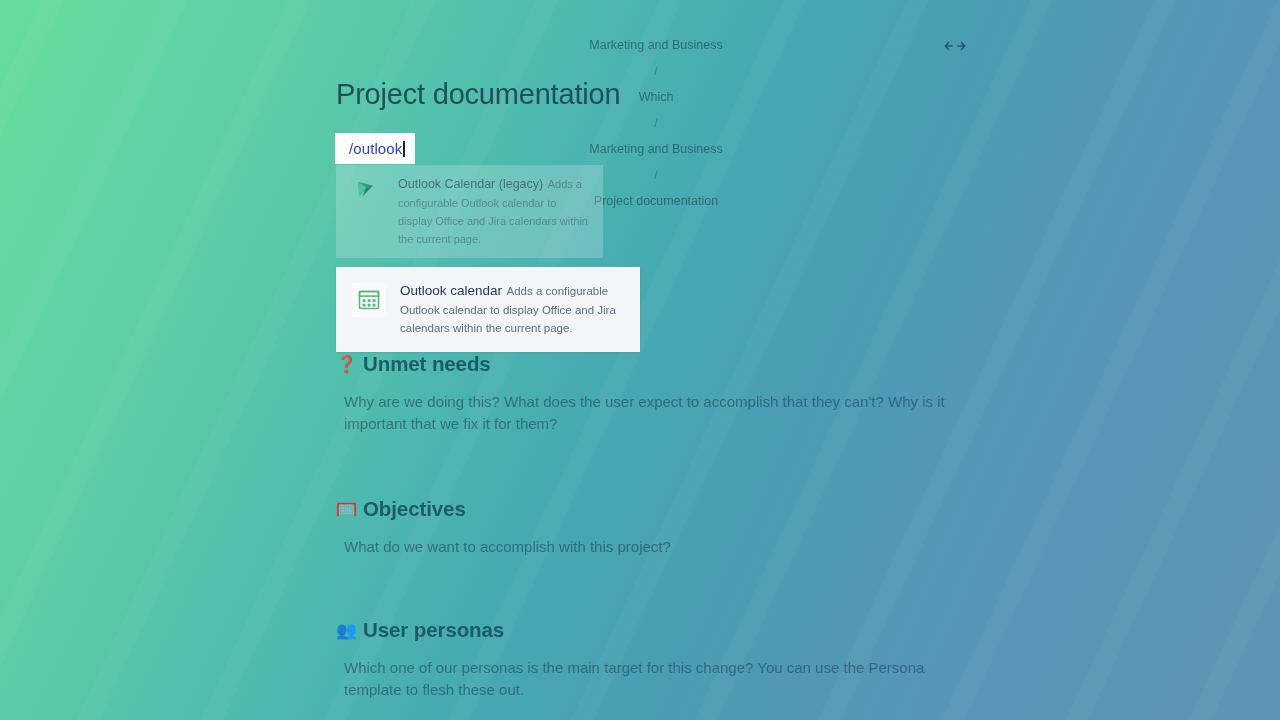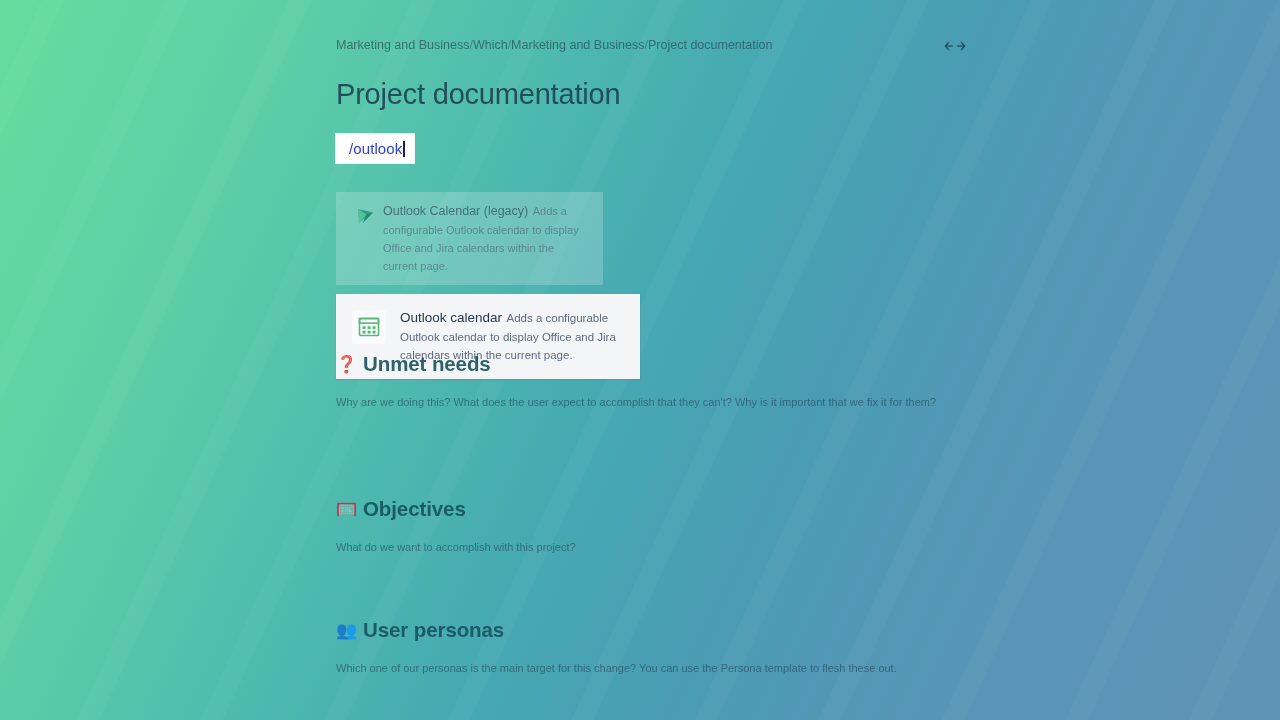--- a/index.html
+++ b/index.html
@@ -44,24 +44,25 @@
   }
 
   
   #breadcrumb-bar {
     position: absolute;
     left: 336px;
     top: 38px;
     width: 640px;
     display: flex;
     align-items: center;
-    gap: 0;
+    gap: 12px;
     font-size: 12.5px;
     color: rgba(40,72,86,0.62);
     white-space: nowrap;
+    flex-direction: column;
   }
   .crumb { color: rgba(38,70,84,0.66); }
   .crumb-sep { color: rgba(38,70,84,0.45); }
 
   #view-toggle-icon {
     position: absolute;
     left: 944px;
     top: 38px;
     width: 22px;
     height: 16px;
@@ -121,22 +122,21 @@
     display: flex;
     gap: 14px;
     align-items: flex-start;
     padding: 12px 14px 14px 14px;
   }
 
   .typeahead-item.dim {
     width: 267px;
     background: rgba(244,246,248,0.22);
     padding: 9px 12px 11px 14px;
-    gap: 1px;
-    margin-top: 27px;
+    gap: 16px;
   }
 
   .typeahead-item.active {
     width: 304px;
     background: #f4f5f7;
     margin-top: 9px;
     padding: 14px 16px 16px 16px;
     box-shadow: 0 1px 2px rgba(9,30,66,0.10);
   }
 
@@ -201,23 +201,24 @@
   .section-emoji {
     font-size: 17px;
     line-height: 1;
     display: inline-block;
     width: 18px;
     text-align: center;
   }
 
   .section-body {
     margin-top: 15px;
-    font-size: 11px;
+    font-size: 15px;
     line-height: 22px;
     color: rgba(33,68,84,0.60);
+    margin-left: 8px;
   }
 
   #section-unmet-needs  { top: 352px; }
   #section-objectives   { top: 497px; }
   #section-user-personas{ top: 618px; }
 </style>
 </head>
 <body>
 
 <div id="wallpaper-stripes"></div>

